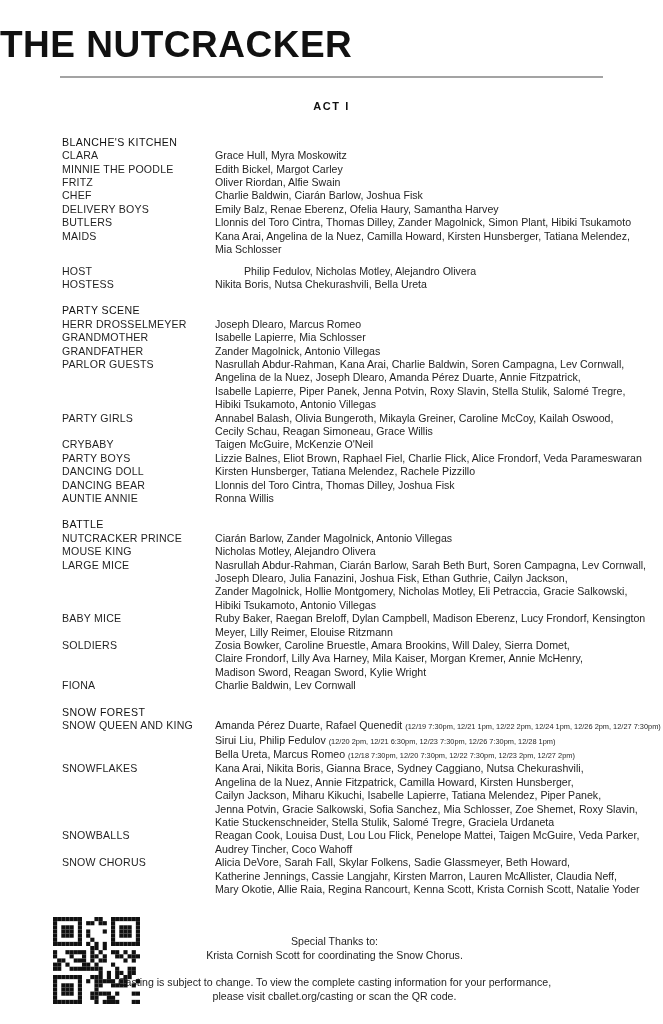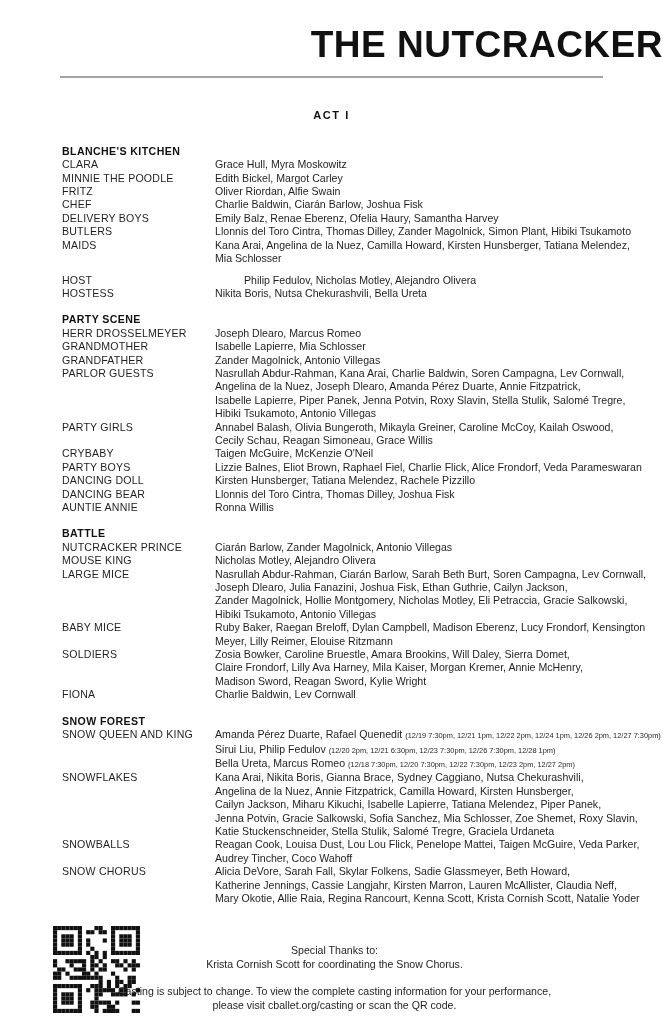--- a/index.html
+++ b/index.html
@@ -3,38 +3,38 @@
 <meta charset="utf-8">
 <style>
   html,body{margin:0;padding:0;}
   body{
     width:663px;height:1024px;background:#ffffff;color:#1f1f1f;
     font-family:"Liberation Sans", sans-serif;
     -webkit-font-smoothing:antialiased;
     overflow:hidden;position:relative;
   }
   .title{
-    text-align:right;margin:26px 0 0 0;
+    text-align:left;margin:26px 0 0 0;
     font-size:37px;font-weight:800;letter-spacing:0.5px;color:#111;
     line-height:1.05;
   }
   .rule{
     border:none;border-top:2px solid #a3a3a3;
     margin:11px 60px 0 60px;height:0;
   }
   .act{
     text-align:center;font-weight:700;font-size:11px;
-    letter-spacing:1.6px;margin-top:31px;color:#111;
+    letter-spacing:1.6px;margin-top:22px;color:#111;
   }
   .content{
     margin:24px 56px 0 62px;
     font-size:10.6px;line-height:13.4px;
   }
   .section{margin-bottom:13px;}
-  .section-heading{font-weight:700;letter-spacing:0.4px;color:#111;}
+  .section-heading{font-weight:400;letter-spacing:0.4px;color:#111;}
   .row{display:flex;align-items:flex-start;}
   .row.gap-before{margin-top:8px;gap:29px;}
   .role{flex:0 0 153px;width:153px;letter-spacing:0.2px;}
   .names{flex:1;min-width:0;}
   .line{white-space:nowrap;}
   .time-note{font-size:7.4px;letter-spacing:0;}
   .footer-area{position:relative;margin:6px 56px 0 62px;height:130px;}
   .qr-box{position:absolute;left:-9px;top:8px;width:87px;height:87px;}
   .footer-text{
     text-align:center;font-size:10.6px;line-height:13.4px;

